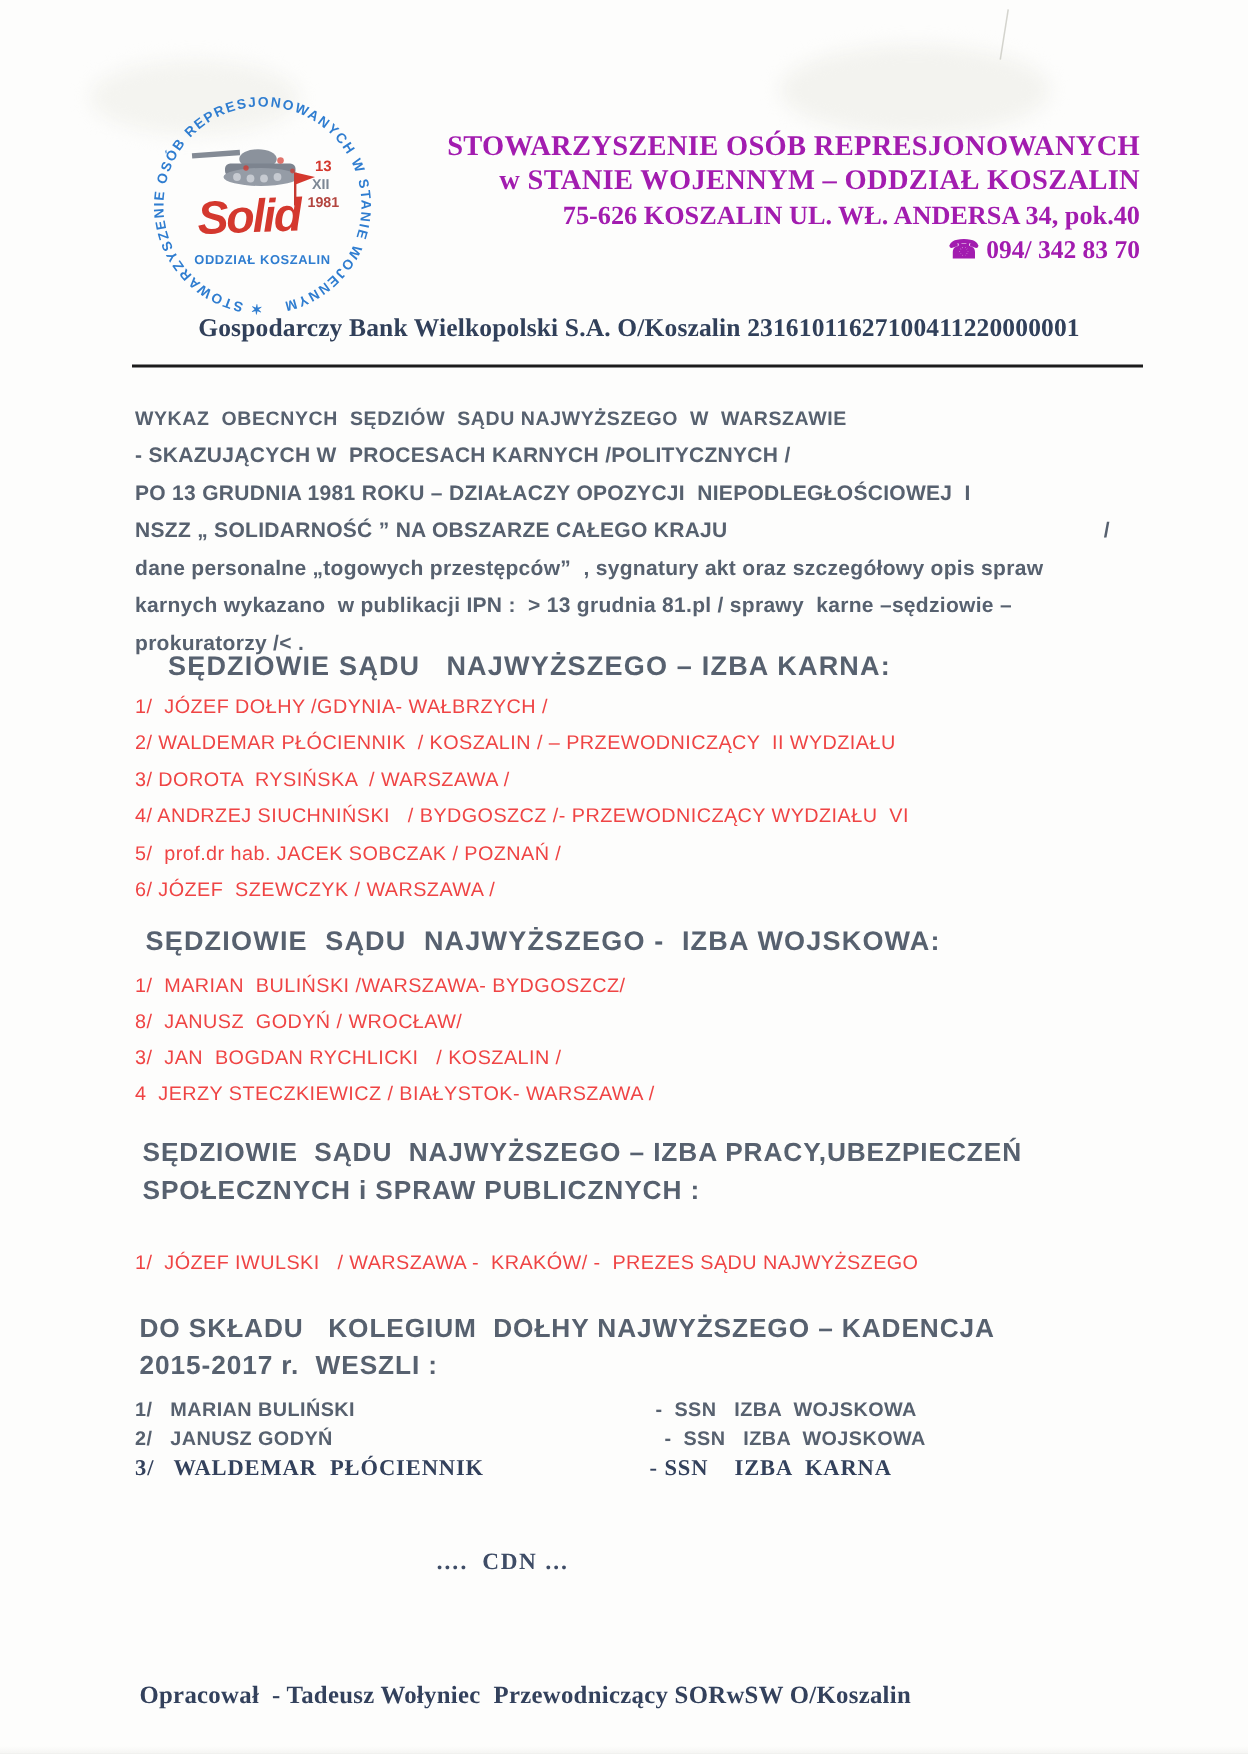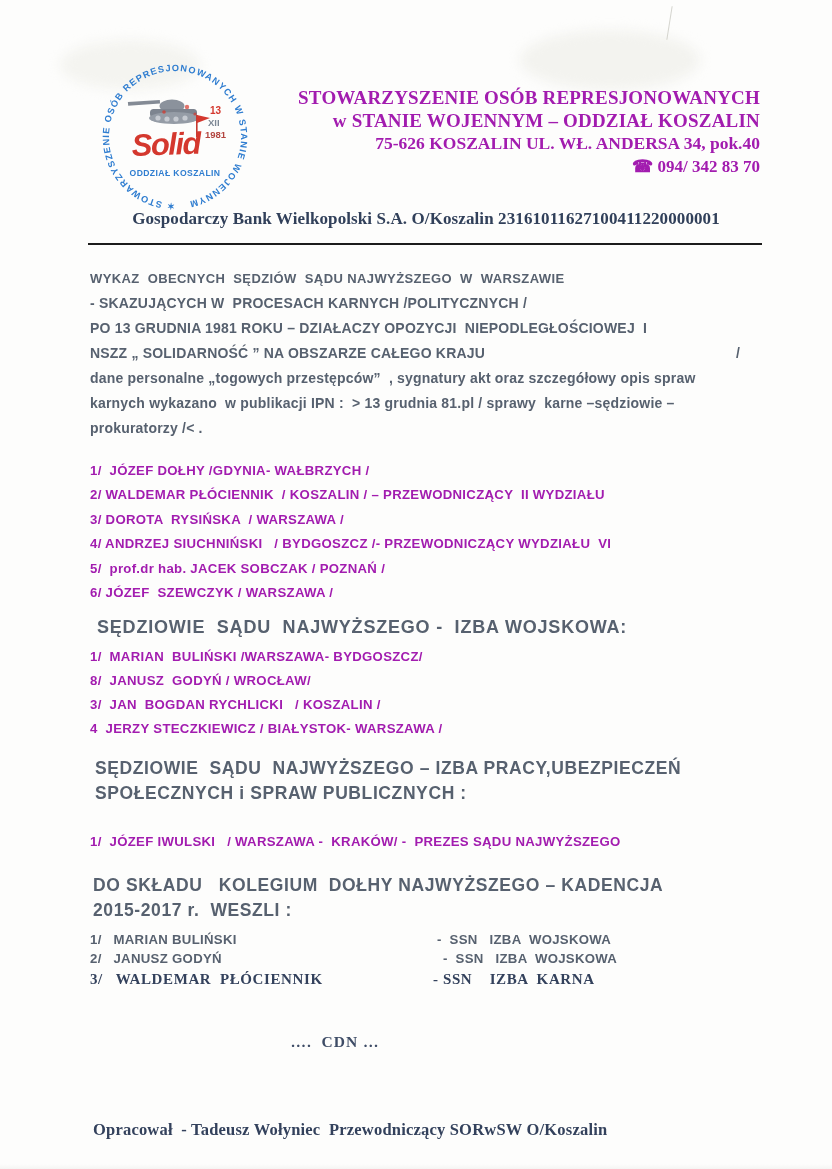--- a/index.html
+++ b/index.html
@@ -41,21 +41,21 @@
   .rule{position:absolute;left:88px;top:243px;width:674px;height:2px;background:#1c1c1c;}
 
   
   .intro{position:absolute;left:90px;top:266px;width:668px;color:#57616f;font-weight:bold;}
   .intro .ln{position:relative;font-size:14px;line-height:25px;letter-spacing:.2px;}
   .intro .ln.first{font-size:13px;letter-spacing:.4px;}
   .intro .slash{position:absolute;right:18px;top:0;}
 
   
   .sec-title{position:absolute;color:#57616f;font-weight:bold;font-size:18px;letter-spacing:.8px;}
-  .sec-items{position:absolute;left:90px;color:#a21caf;font-weight:bold;}
+  .sec-items{position:absolute;left:90px;color:#ef4444;font-weight:normal;}
   .sec-items .it{font-size:13.2px;line-height:24.4px;letter-spacing:.3px;}
   .s2-items .it{line-height:24px;}
   .sec3-title{position:absolute;left:95px;top:756px;width:630px;color:#57616f;font-weight:bold;
               font-size:17.5px;line-height:24.5px;letter-spacing:.6px;}
   .kol-title{position:absolute;left:93px;top:873px;width:640px;color:#57616f;font-weight:bold;
              font-size:17.5px;line-height:24.5px;letter-spacing:.6px;}
 
   
   .kol-rows{position:absolute;left:90px;top:932px;width:600px;color:#57616f;}
   .krow{position:relative;height:19.3px;font-weight:bold;font-size:13.2px;letter-spacing:.3px;}
@@ -134,20 +134,21 @@
   <div class="intro">
     <div class="ln first t">WYKAZ  OBECNYCH  SĘDZIÓW  SĄDU NAJWYŻSZEGO  W  WARSZAWIE</div>
     <div class="ln t">- SKAZUJĄCYCH W  PROCESACH KARNYCH /POLITYCZNYCH /</div>
     <div class="ln t">PO 13 GRUDNIA 1981 ROKU – DZIAŁACZY OPOZYCJI  NIEPODLEGŁOŚCIOWEJ  I</div>
     <div class="ln"><span class="t">NSZZ „ SOLIDARNOŚĆ ” NA OBSZARZE CAŁEGO KRAJU</span><span class="slash t">/</span></div>
     <div class="ln t">dane personalne „togowych przestępców”  , sygnatury akt oraz szczegółowy opis spraw</div>
     <div class="ln t">karnych wykazano  w publikacji IPN :  &gt; 13 grudnia 81.pl / sprawy  karne –sędziowie –</div>
     <div class="ln t">prokuratorzy /&lt; .</div>
   </div>
 
+  <div class="sec-title t" style="left:112px;top:434px;">SĘDZIOWIE SĄDU   NAJWYŻSZEGO – IZBA KARNA:</div>
   <div class="sec-items" style="top:459px;">
     <div class="it t">1/  JÓZEF DOŁHY /GDYNIA- WAŁBRZYCH /</div>
     <div class="it t">2/ WALDEMAR PŁÓCIENNIK  / KOSZALIN / – PRZEWODNICZĄCY  II WYDZIAŁU</div>
     <div class="it t">3/ DOROTA  RYSIŃSKA  / WARSZAWA /</div>
     <div class="it t">4/ ANDRZEJ SIUCHNIŃSKI   / BYDGOSZCZ /- PRZEWODNICZĄCY WYDZIAŁU  VI</div>
     <div class="it t">5/  prof.dr hab. JACEK SOBCZAK / POZNAŃ /</div>
     <div class="it t">6/ JÓZEF  SZEWCZYK / WARSZAWA /</div>
   </div>
 
   <div class="sec-title t" style="left:97px;top:617px;">SĘDZIOWIE  SĄDU  NAJWYŻSZEGO -  IZBA WOJSKOWA:</div>

